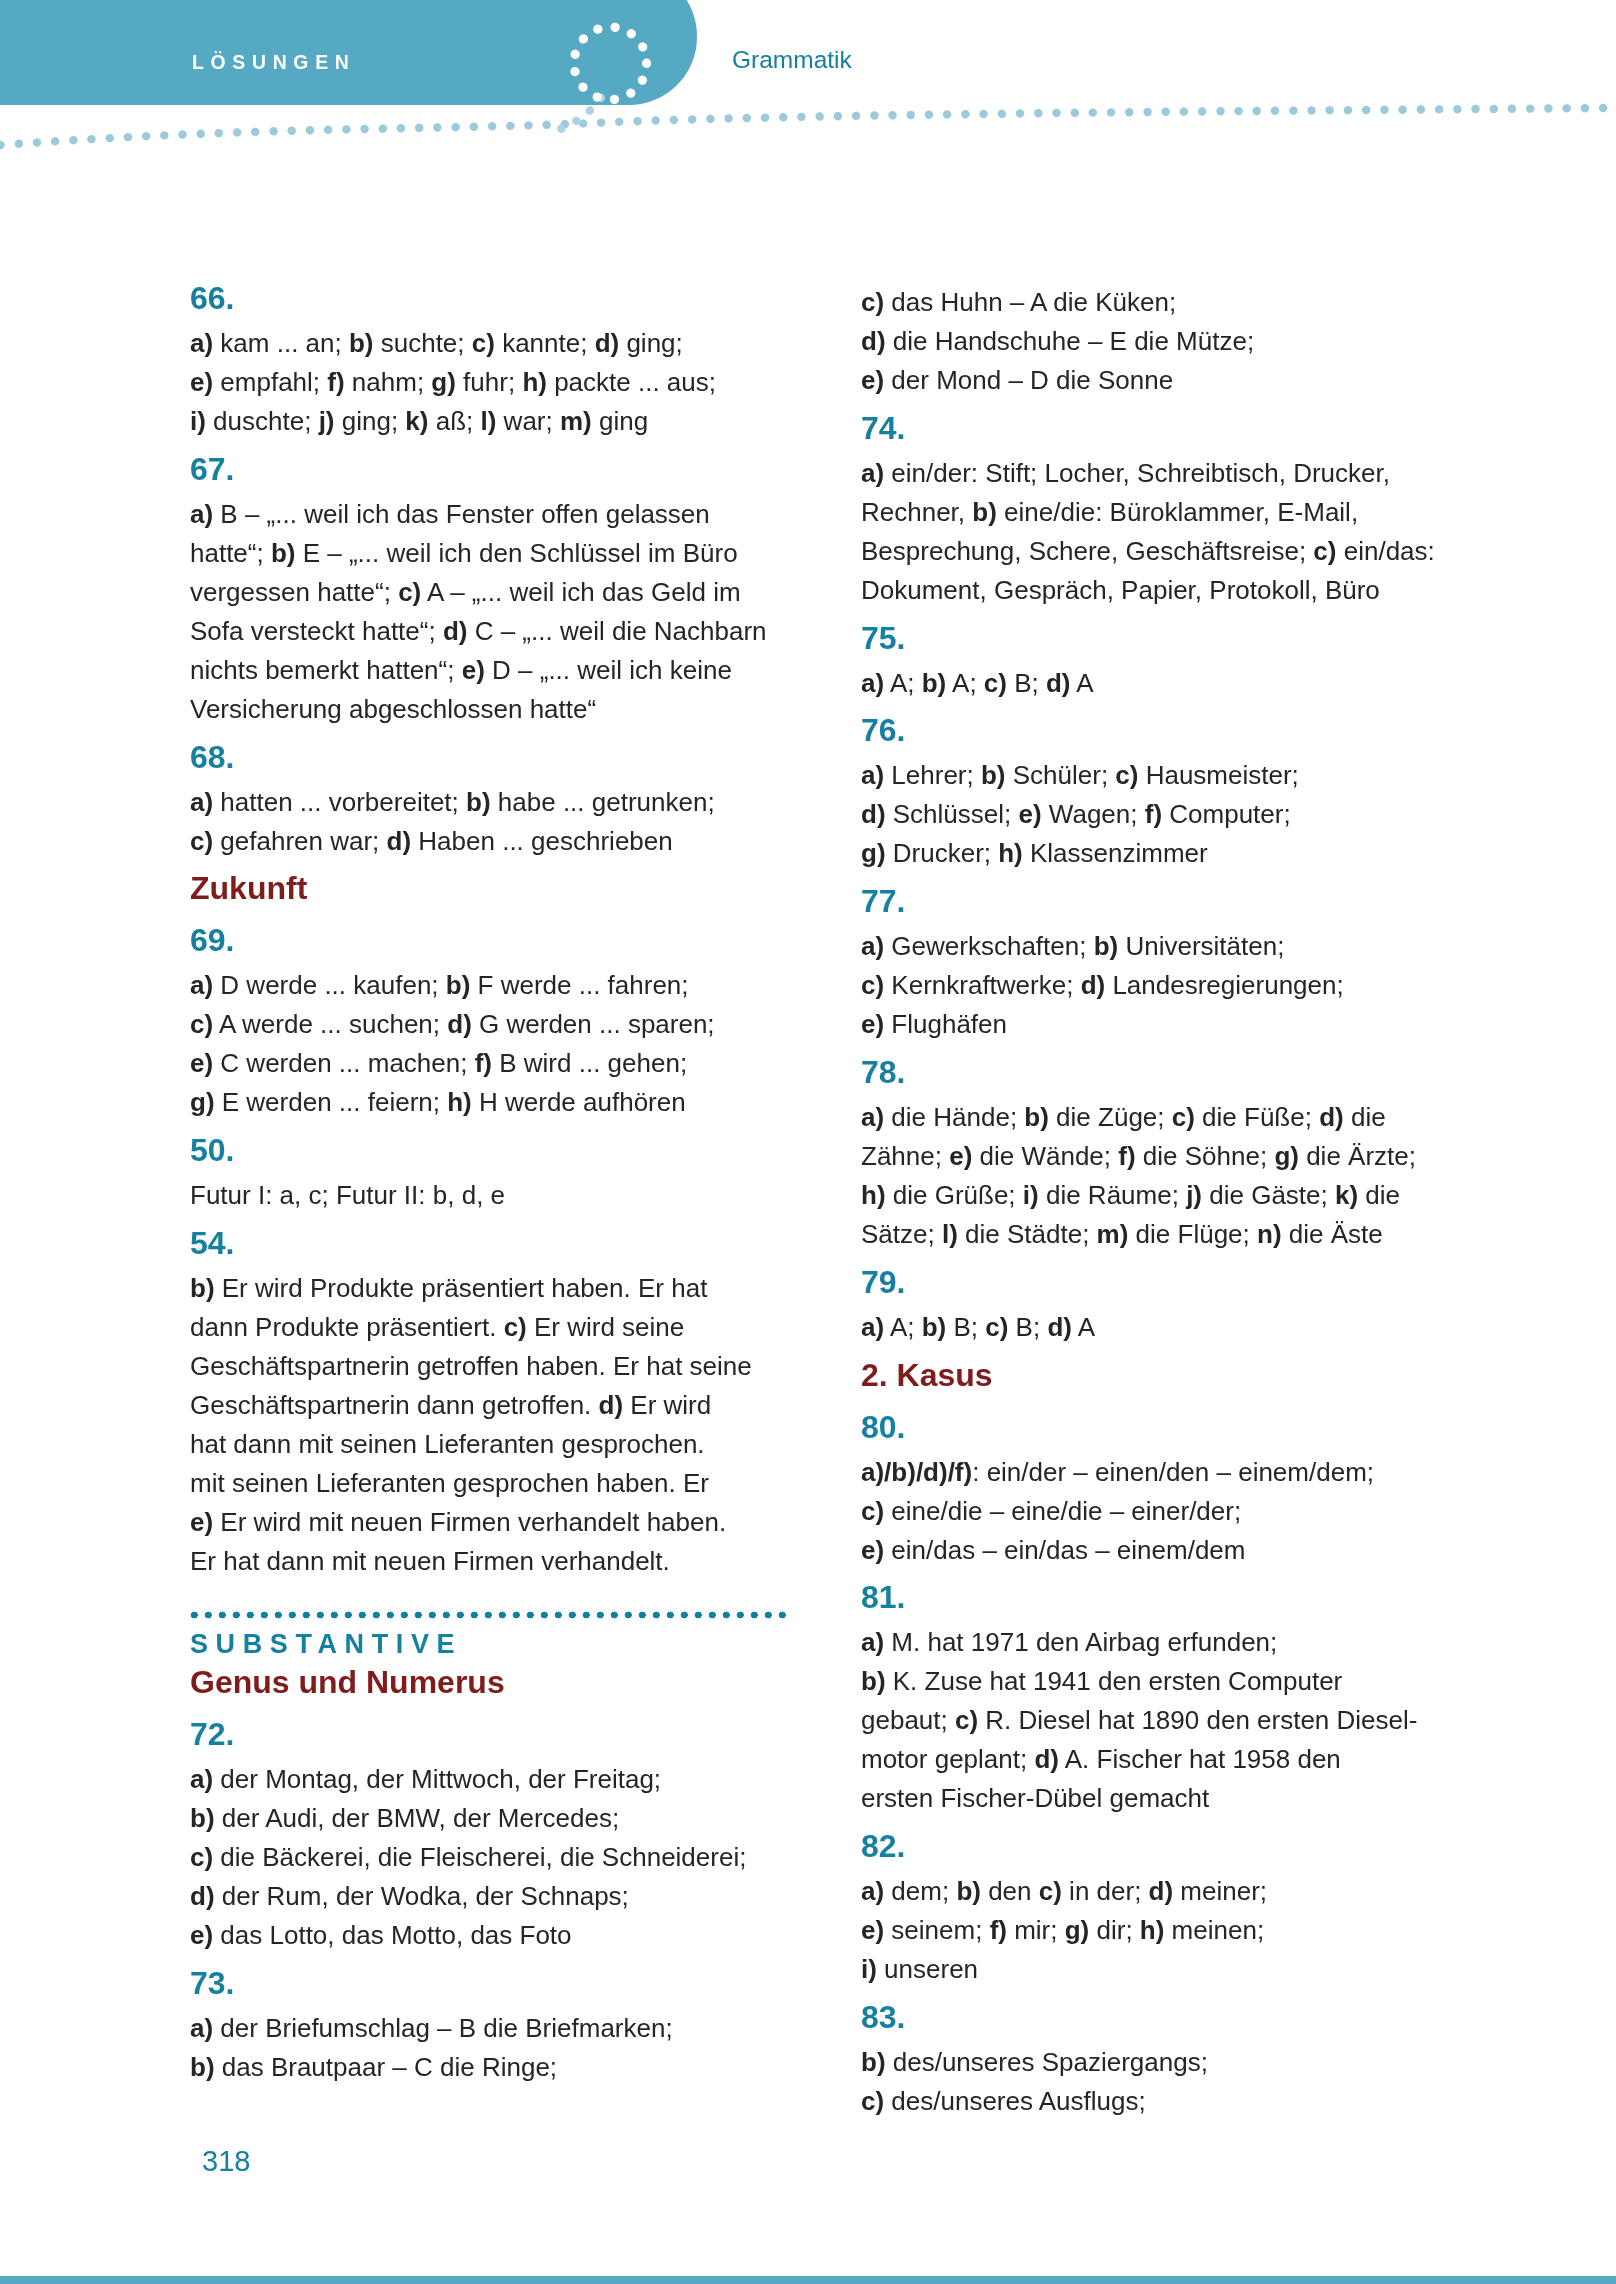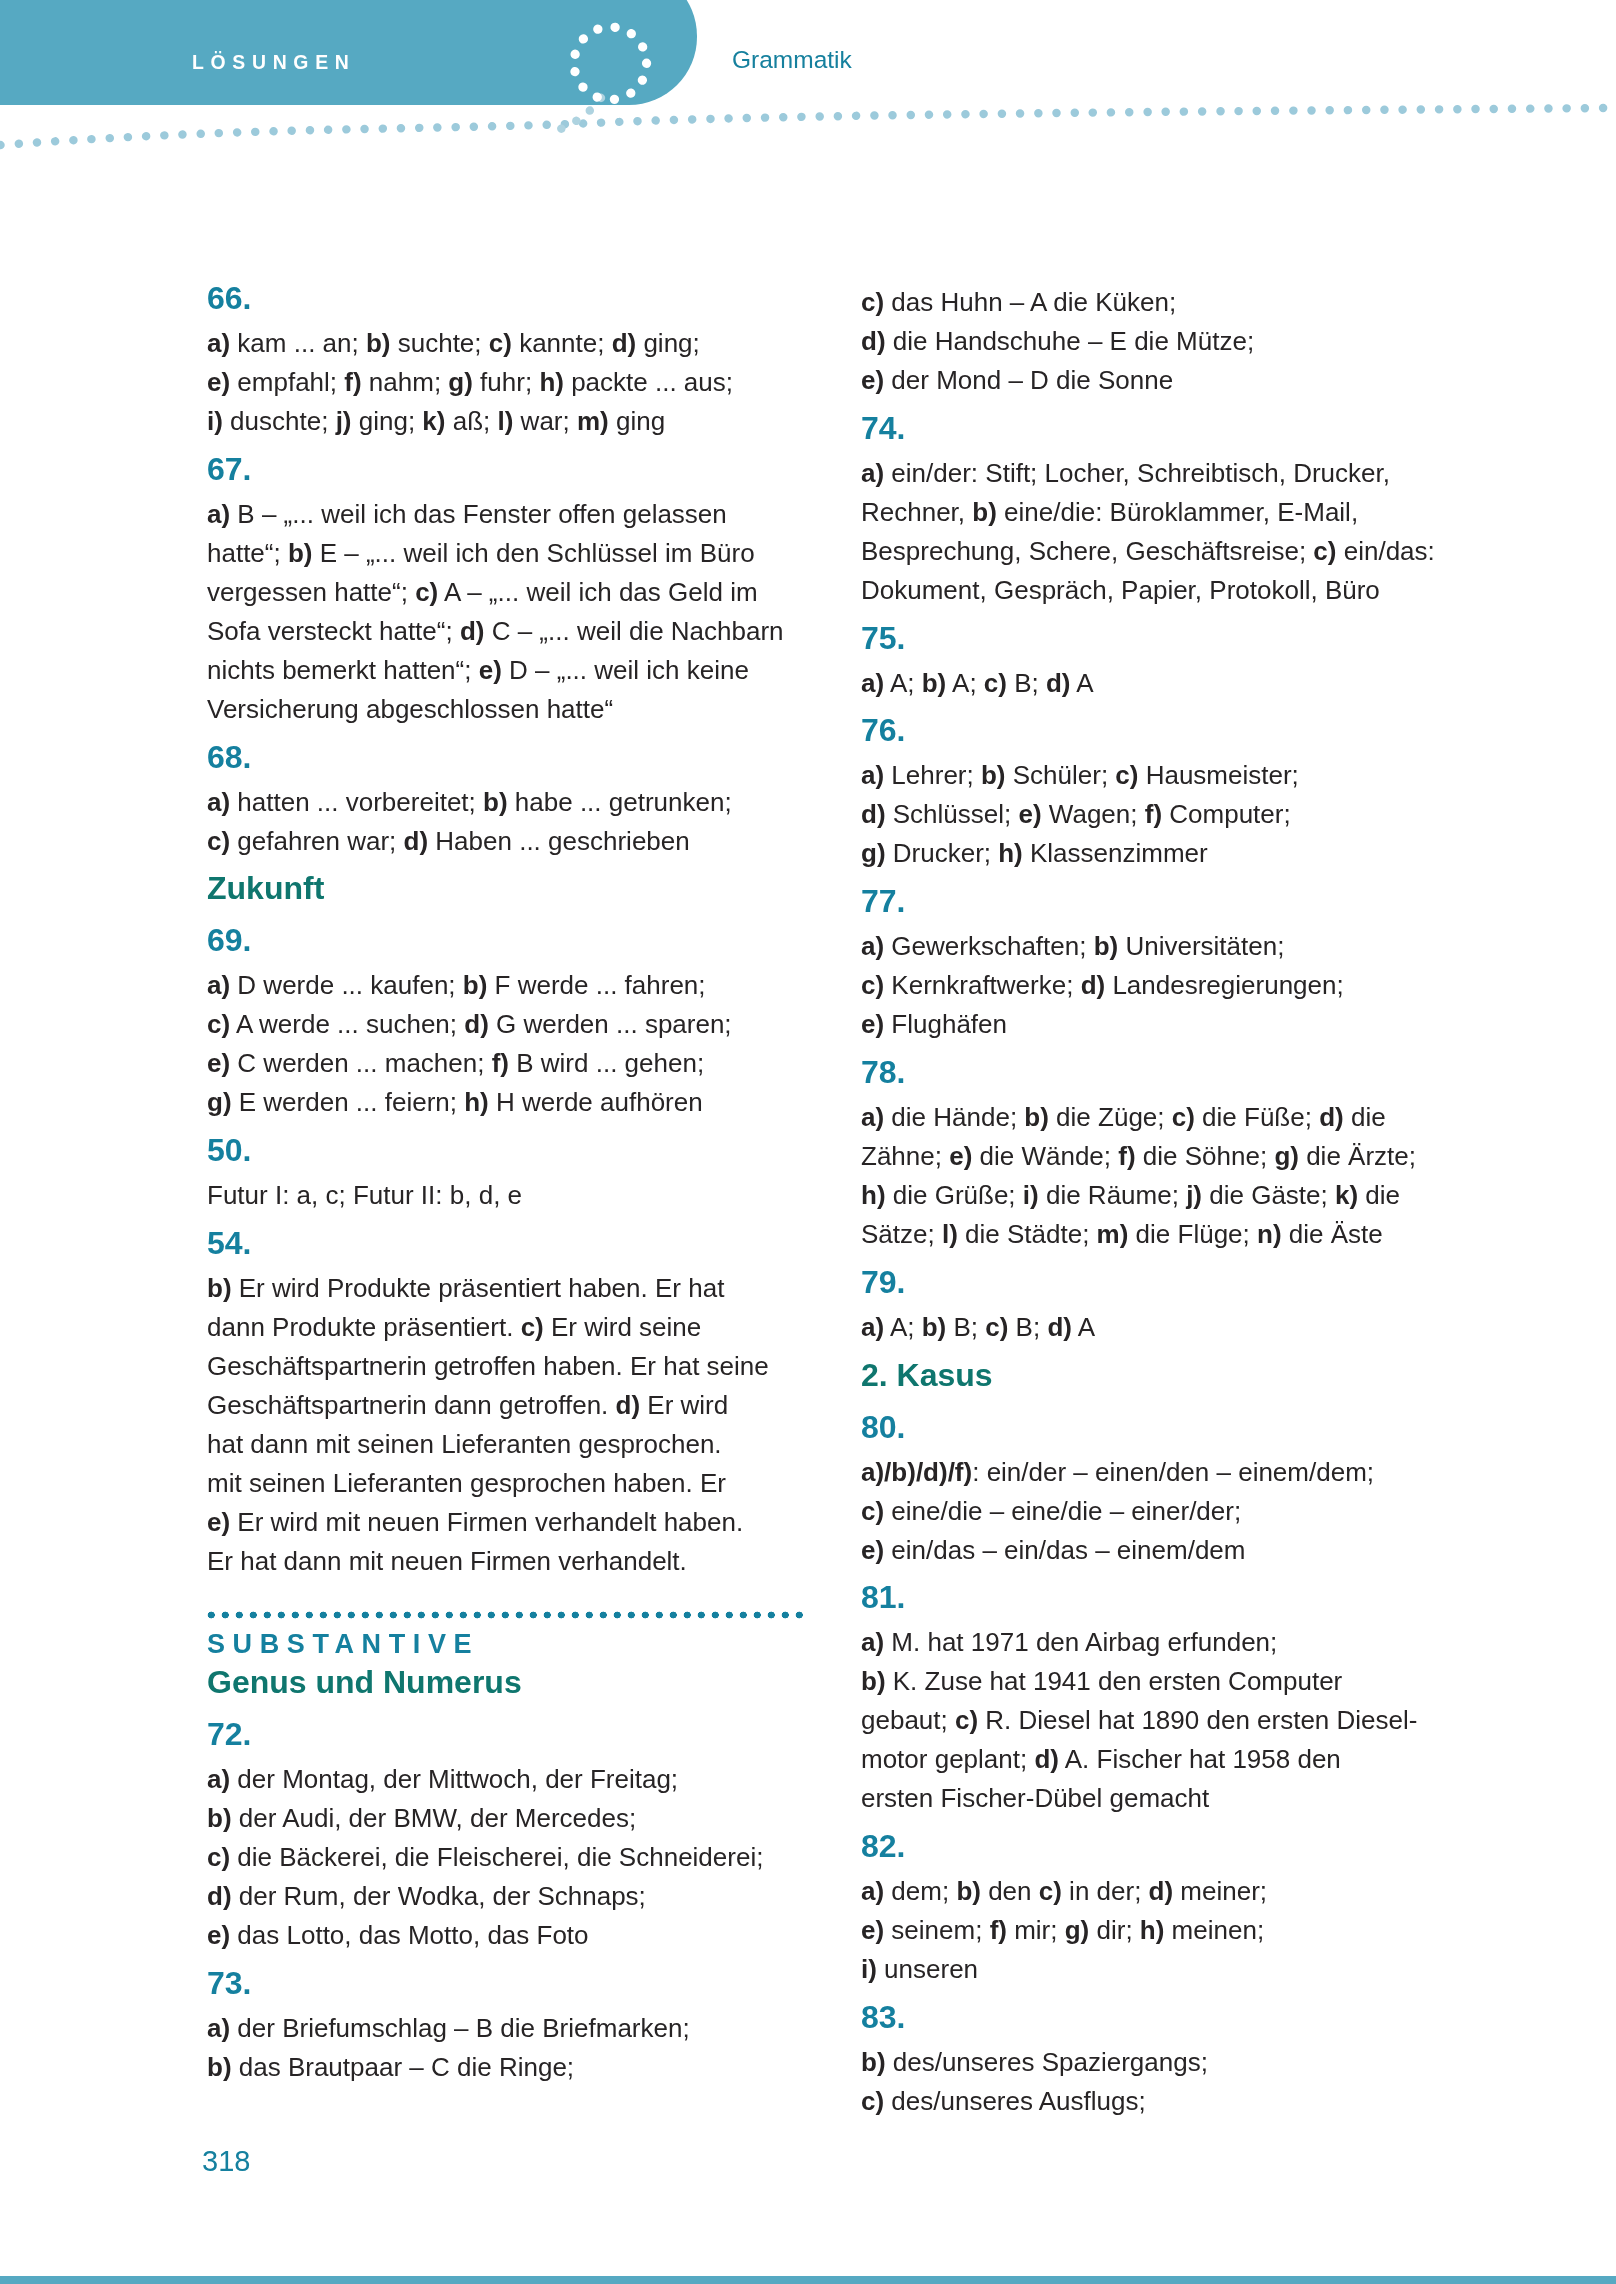--- a/index.html
+++ b/index.html
@@ -16,32 +16,32 @@
     position:absolute;left:192px;top:51px;
     font-size:19.4px;font-weight:700;letter-spacing:6.7px;color:#ffffff;
   }
   .section-label{
     position:absolute;left:732px;top:46px;
     font-size:24.5px;font-weight:400;color:#16809e;
   }
   .hdr-svg{position:absolute;left:0;top:0;}
   
   .col{position:absolute;}
-  .col-left{left:207px;top:282px;width:607px;}
+  .col-left{left:190px;top:282px;width:607px;}
   .col-right{left:861px;top:283px;width:629px;}
   .ex{margin:0 0 11.8px 0;}
   .ex-num{
     font-size:32px;line-height:32px;font-weight:700;color:#15809f;
     margin:0 0 10px 0;
   }
   .line{font-size:26px;line-height:39px;white-space:nowrap;}
   .line b{font-weight:700;}
   .u{text-decoration-thickness:2.1px;text-underline-offset:5px;}
   .heading{
-    font-size:32px;line-height:32px;font-weight:700;color:#0f766e;
+    font-size:32px;line-height:32px;font-weight:700;color:#7f1d1d;
     margin:6.7px 0 20px 0;
   }
   .section-dots{
     height:8.4px;width:601px;margin:30px 0 10px 0;
     background-image:radial-gradient(circle at 4.2px 4.2px,#15809f 3.4px,rgba(0,0,0,0) 3.8px);
     background-size:14px 8.4px;background-repeat:repeat-x;
   }
   .section-title{
     font-size:27px;line-height:30px;font-weight:700;letter-spacing:7.6px;
     color:#15809f;margin:0 0 4px 0;

